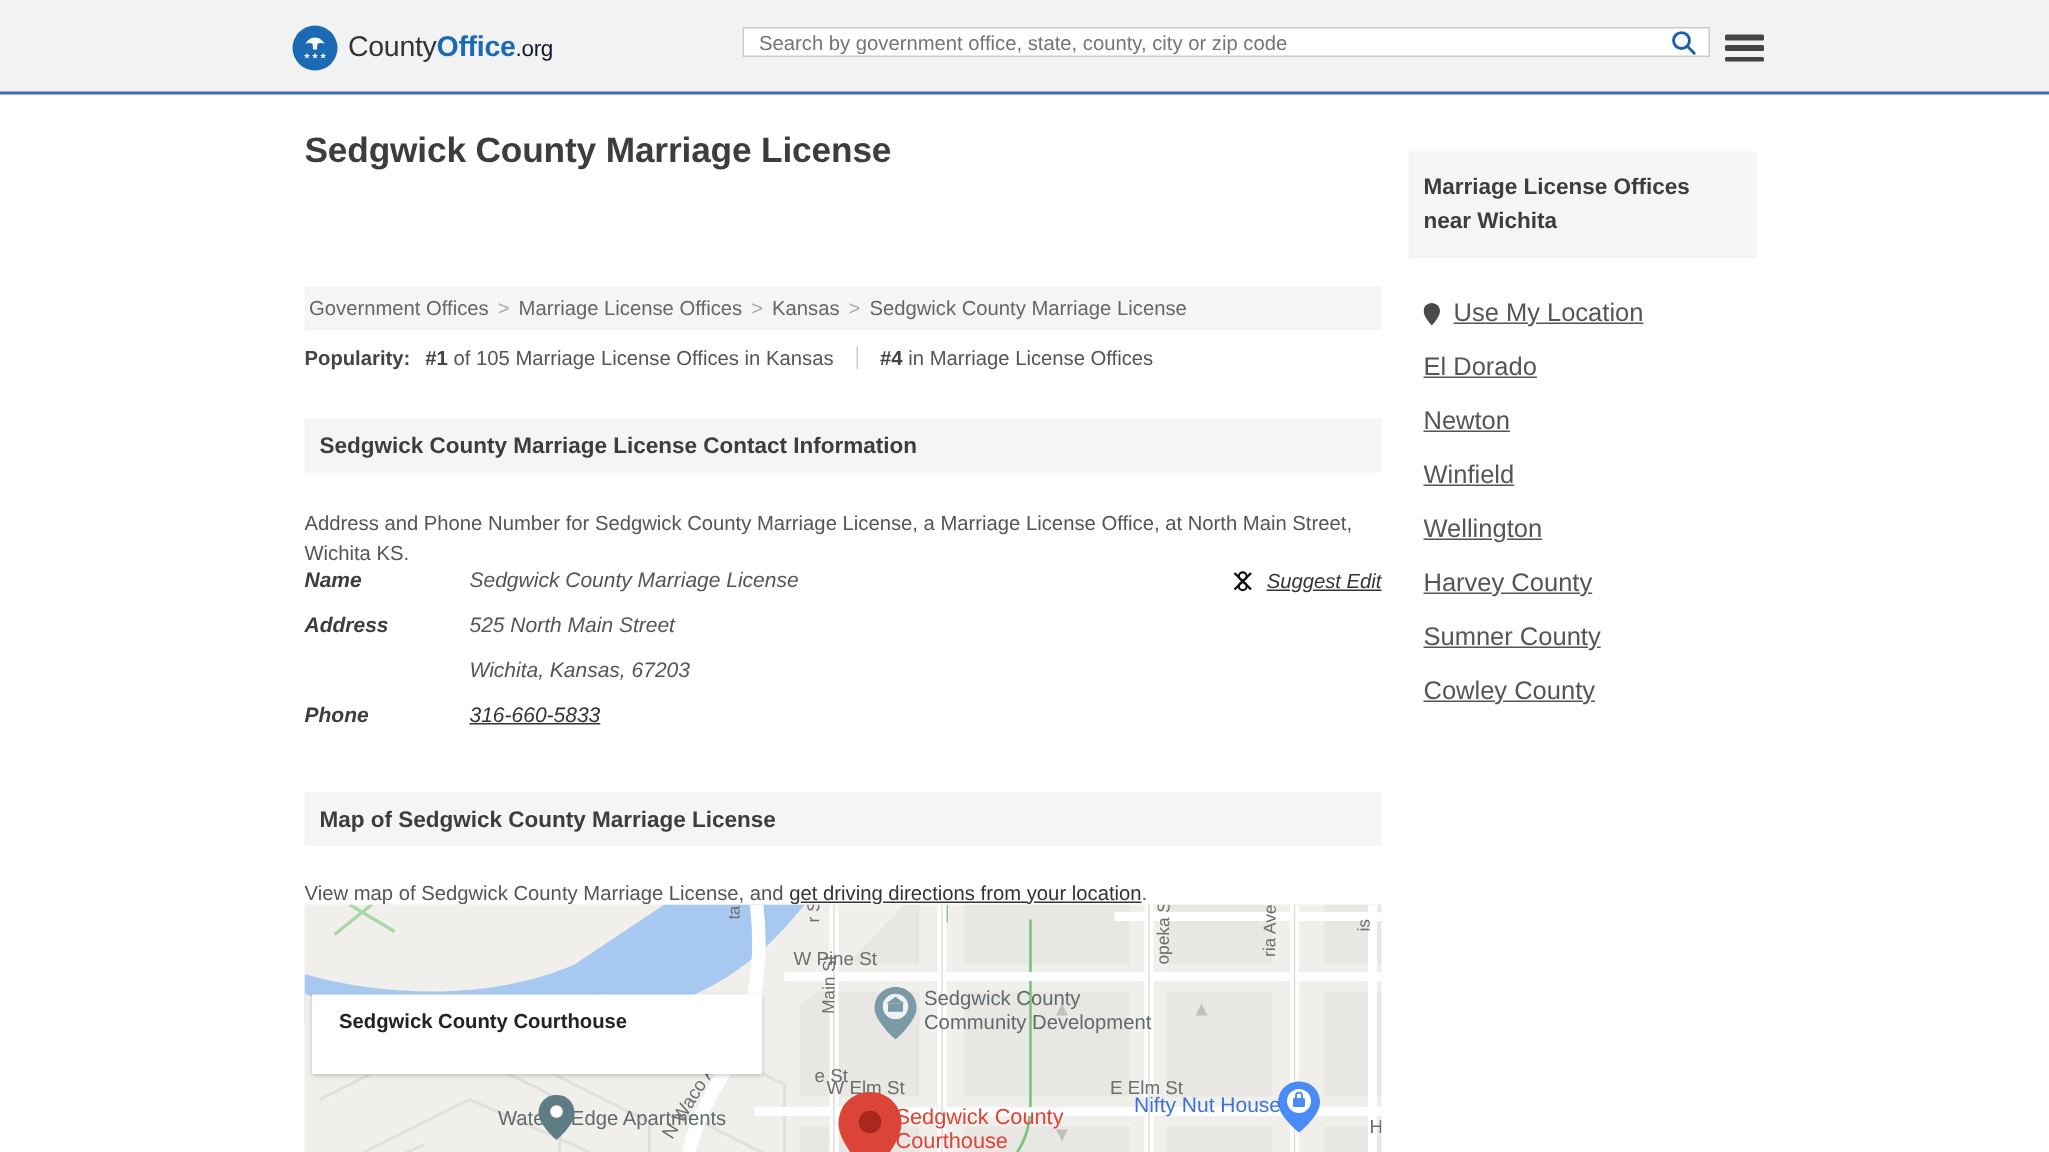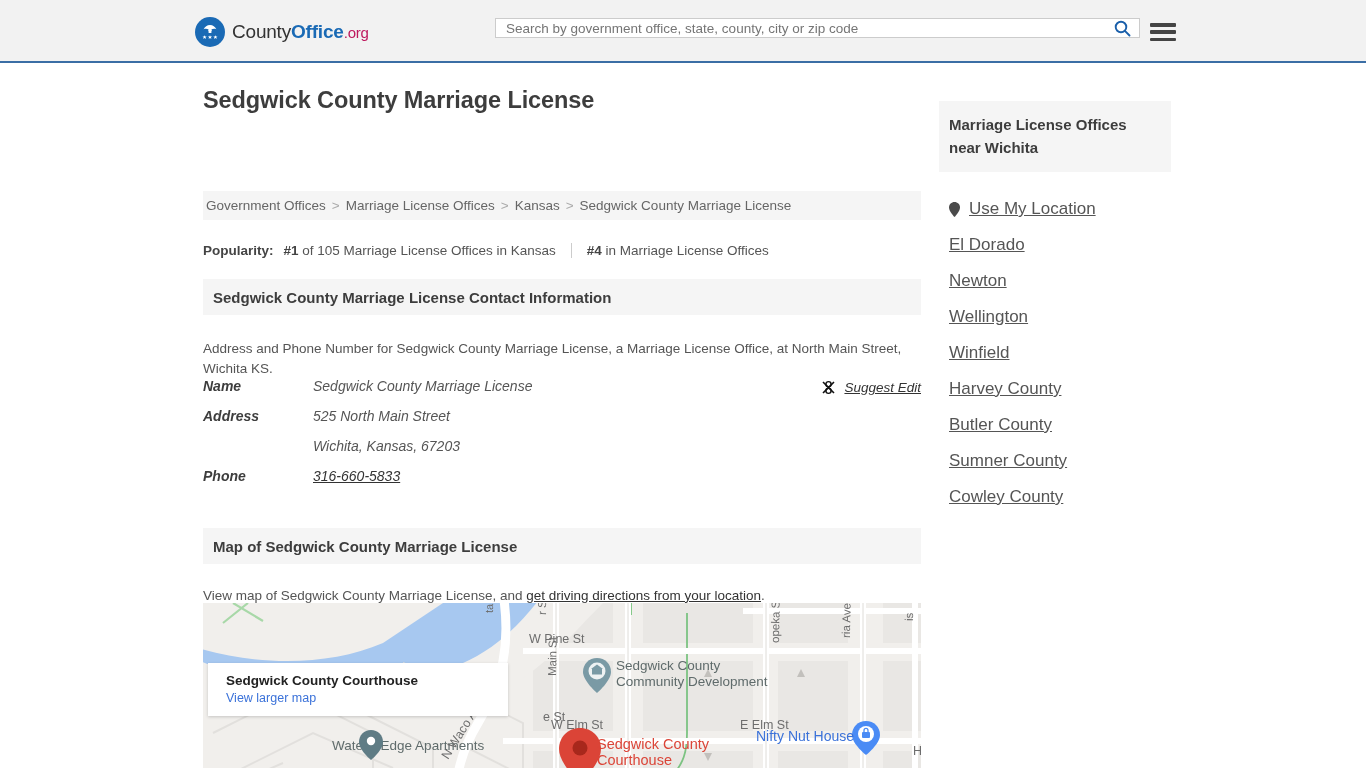--- a/index.html
+++ b/index.html
@@ -37,21 +37,21 @@
     flex: none;
   }
   #logo-text {
     font-size: 19px;
     color: #333333;
     letter-spacing: -0.2px;
     white-space: nowrap;
   }
   #logo-text .b { color: #1a6ab5; font-weight: bold; }
   #logo-text .n { color: #333; }
-  #logo-text .org { font-size: 15px; color: #be185d; }
+  #logo-text .org { font-size: 15px; color: #0f172a; }
 
   #search-wrap {
     position: absolute;
     left: 495px; top: 18px;
     width: 645px; height: 20px;
     background: #ffffff;
     border: 1px solid #cccccc;
     display: flex; align-items: center;
   }
   #search-input {
@@ -125,21 +125,21 @@
   }
   #breadcrumb .sep {
     color: #aaa;
     margin: 0 6px;
   }
   #breadcrumb .current { color: #666; }
 
   
   #popularity {
     position: absolute;
-    left: 203px; top: 180px;
+    left: 203px; top: 168px;
     font-size: 13.5px;
     color: #555;
     display: flex; align-items: center;
   }
   #popularity .label { font-weight: bold; color: #444; margin-right: 10px; }
   #popularity .rank { font-weight: bold; color: #444; }
   #popularity .divider {
     display: inline-block;
     width: 1px; height: 15px;
     background: #ccc;
@@ -525,21 +525,20 @@
       <g>
         <path d="M377 125 C365 125 356 134 356 146 C356 161 377 180 377 180 C377 180 398 161 398 146 C398 134 389 125 377 125 Z" fill="#db4437"></path>
         <circle cx="377" cy="145" r="7.5" fill="#a8281c"></circle>
       </g>
       <text x="394" y="146" font-size="14.5" fill="#db4437" font-family="Liberation Sans, sans-serif">Sedgwick County</text>
       <text x="394" y="162" font-size="14.5" fill="#db4437" font-family="Liberation Sans, sans-serif">Courthouse</text>
     </svg>
 
     <div id="map-card">
       <div class="mc-title">Sedgwick County Courthouse</div>
-      <div class="mc-link">View larger map</div>
     </div>
 
   </div>
 
   <aside id="side-col">
     <div id="side-head">Marriage License Offices near Wichita</div>
 
     <div class="side-link-row" style="margin-top:19px;">
       <svg class="pin-mini" viewBox="0 0 11 15">
         <path d="M5.5 0 C2.5 0 0 2.4 0 5.4 C0 9.4 5.5 15 5.5 15 C5.5 15 11 9.4 11 5.4 C11 2.4 8.5 0 5.5 0 Z" fill="#4a4a4a"></path>
@@ -547,32 +546,29 @@
       <a>Use My Location</a>
     </div>
 
     <div class="side-link-row">
       <a>El Dorado</a>
     </div>
     <div class="side-link-row">
       <a>Newton</a>
     </div>
     <div class="side-link-row">
+      <a>Winfield</a>
+    </div>
+    <div class="side-link-row">
       <a>Wellington</a>
     </div>
     <div class="side-link-row">
-      <a>Winfield</a>
-    </div>
-    <div class="side-link-row">
       <a>Harvey County</a>
     </div>
     <div class="side-link-row">
-      <a>Butler County</a>
-    </div>
-    <div class="side-link-row">
       <a>Sumner County</a>
     </div>
     <div class="side-link-row">
       <a>Cowley County</a>
     </div>
   </aside>
 
 </div>
 
 </body></html>

